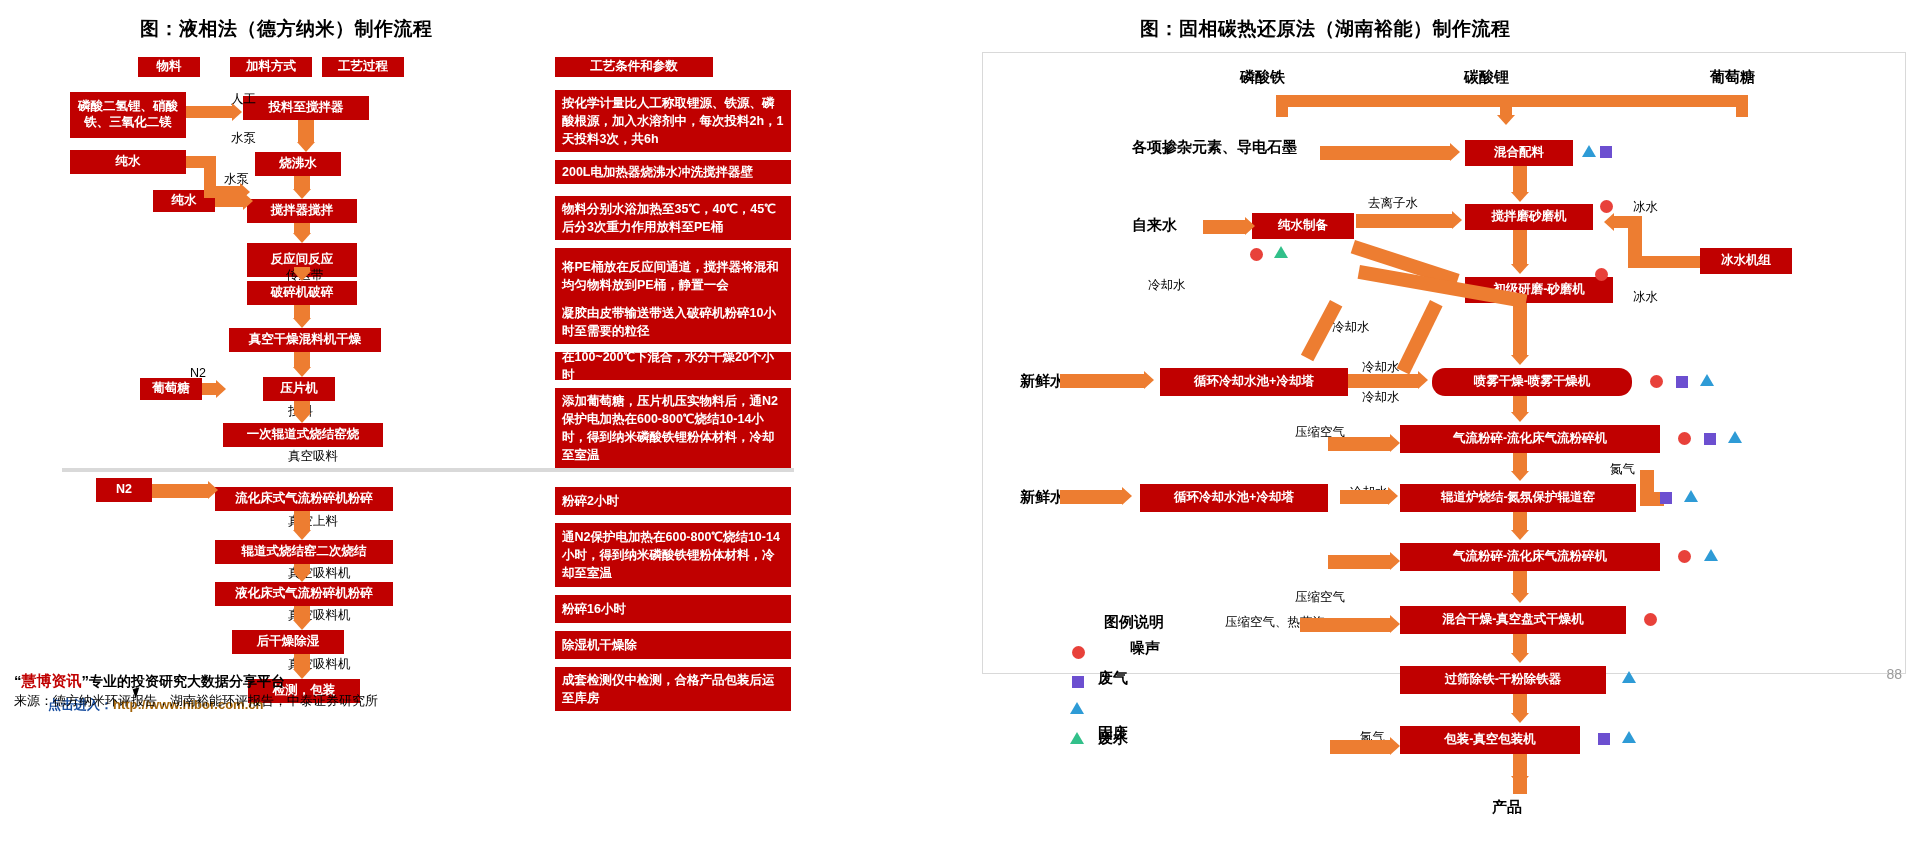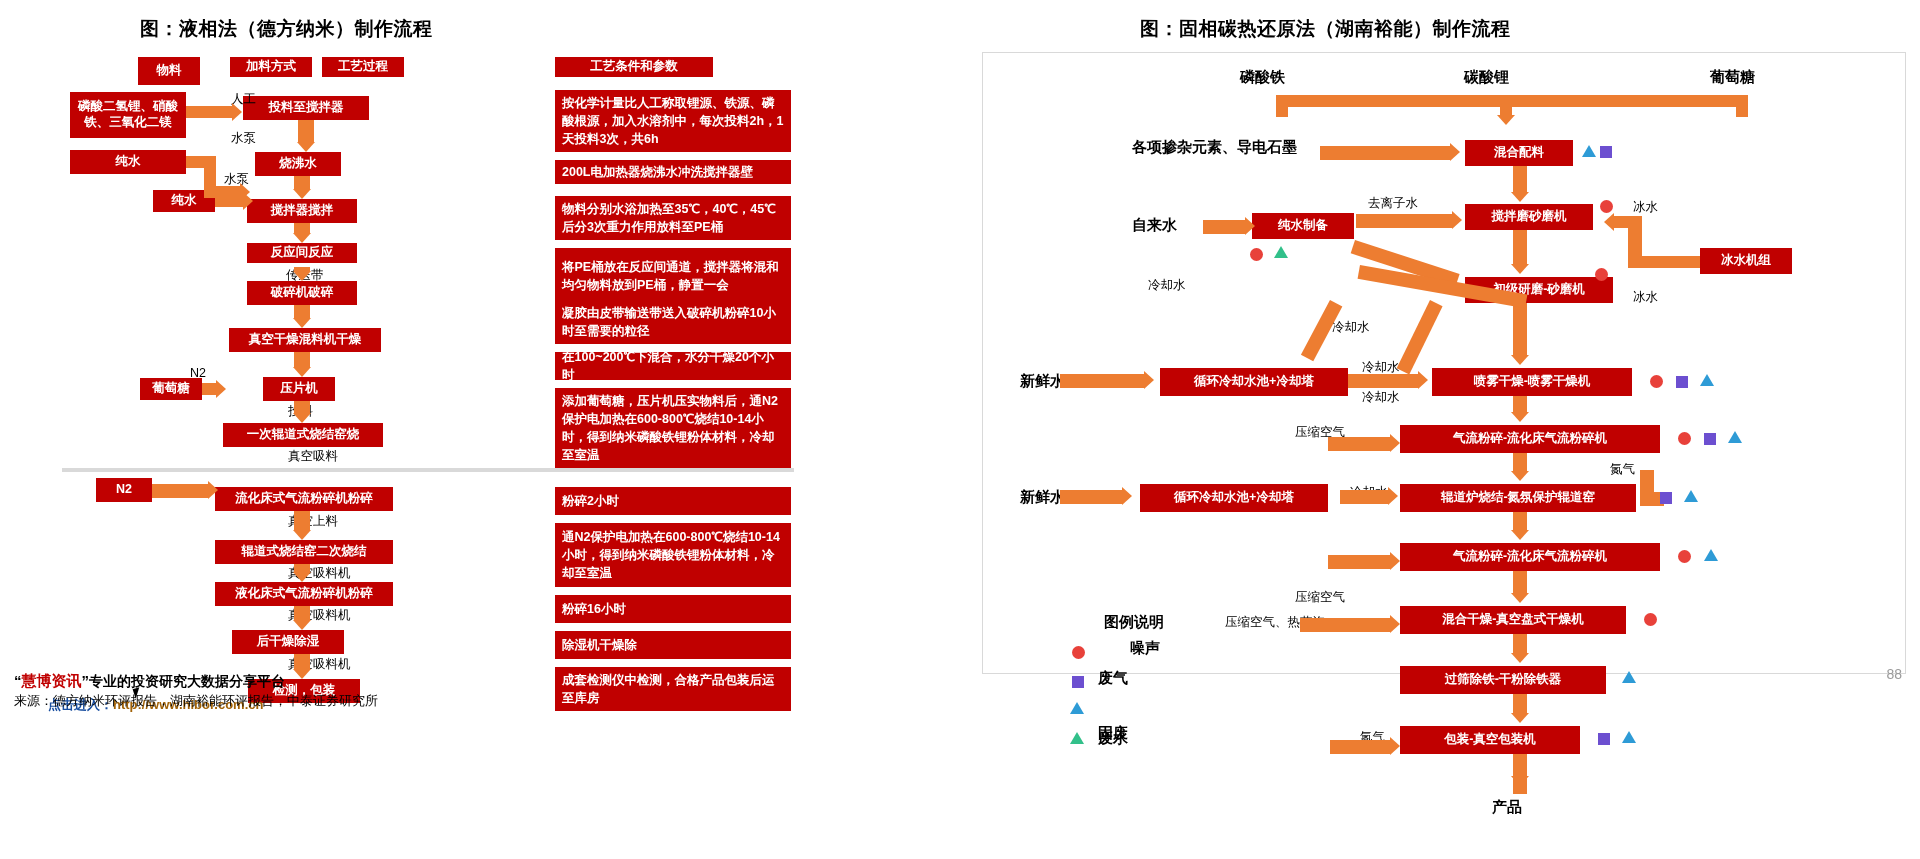--- a/index.html
+++ b/index.html
@@ -146,35 +146,35 @@
   }
 </style>
 </head>
 <body>
 
 <div id="page">
 
   <div class="fig-title" id="title-left">图：液相法（德方纳米）制作流程</div>
   <div class="fig-title" id="title-right">图：固相碳热还原法（湖南裕能）制作流程</div>
 
-  <div class="box" style="left:138px;top:57px;width:62px;height:28px;">物料</div>
+  <div class="box" style="left:138px;top:57px;width:62px;height:20px;">物料</div>
   <div class="box" style="left:230px;top:57px;width:82px;height:20px;">加料方式</div>
   <div class="box" style="left:322px;top:57px;width:82px;height:20px;">工艺过程</div>
   <div class="box" style="left:555px;top:57px;width:158px;height:20px;">工艺条件和参数</div>
 
   <div class="box" style="left:70px;top:92px;width:116px;height:46px;">磷酸二氢锂、硝酸铁、三氧化二镁</div>
   <div class="box" style="left:70px;top:150px;width:116px;height:24px;">纯水</div>
   <div class="box" style="left:153px;top:190px;width:62px;height:22px;">纯水</div>
   <div class="box" style="left:140px;top:378px;width:62px;height:22px;">葡萄糖</div>
   <div class="box" style="left:96px;top:478px;width:56px;height:24px;">N2</div>
 
   <div class="box" style="left:243px;top:96px;width:126px;height:24px;">投料至搅拌器</div>
   <div class="box" style="left:255px;top:152px;width:86px;height:24px;">烧沸水</div>
   <div class="box" style="left:247px;top:199px;width:110px;height:24px;">搅拌器搅拌</div>
-  <div class="box" style="left:247px;top:243px;width:110px;height:20px;">反应间反应</div>
+  <div class="box" style="left:247px;top:243px;width:110px;height:34px;">反应间反应</div>
   <div class="box" style="left:247px;top:281px;width:110px;height:24px;">破碎机破碎</div>
   <div class="box" style="left:229px;top:328px;width:152px;height:24px;">真空干燥混料机干燥</div>
   <div class="box" style="left:263px;top:377px;width:72px;height:24px;">压片机</div>
   <div class="box" style="left:223px;top:423px;width:160px;height:24px;">一次辊道式烧结窑烧</div>
   <div class="box" style="left:215px;top:487px;width:178px;height:24px;">流化床式气流粉碎机粉碎</div>
   <div class="box" style="left:215px;top:540px;width:178px;height:24px;">辊道式烧结窑二次烧结</div>
   <div class="box" style="left:215px;top:582px;width:178px;height:24px;">液化床式气流粉碎机粉碎</div>
   <div class="box" style="left:232px;top:630px;width:112px;height:24px;">后干燥除湿</div>
   <div class="box" style="left:248px;top:679px;width:112px;height:24px;">检测，包装</div>
 
@@ -267,21 +267,21 @@
   <div class="ar" style="left:1736px;top:95px;width:12px;height:22px;"></div>
   <div class="ar" style="left:1500px;top:95px;width:12px;height:22px;"></div>
   <div class="ar-head-d" style="left:1497px;top:115px;"></div>
 
   <div class="box" style="left:1465px;top:140px;width:108px;height:26px;">混合配料</div>
   <div class="box" style="left:1252px;top:213px;width:102px;height:26px;">纯水制备</div>
   <div class="box" style="left:1465px;top:204px;width:128px;height:26px;">搅拌磨砂磨机</div>
   <div class="box" style="left:1700px;top:248px;width:92px;height:26px;">冰水机组</div>
   <div class="box" style="left:1465px;top:277px;width:148px;height:26px;">初级研磨-砂磨机</div>
   <div class="box" style="left:1160px;top:368px;width:188px;height:28px;">循环冷却水池+冷却塔</div>
-  <div class="box" style="left:1432px;top:368px;width:200px;height:28px;">喷雾干燥-喷雾干燥机</div>
+  <div class="box" style="left:1432px;top:368px;width:200px;height:28px;border-radius:13px;">喷雾干燥-喷雾干燥机</div>
   <div class="box" style="left:1400px;top:425px;width:260px;height:28px;">气流粉碎-流化床气流粉碎机</div>
   <div class="box" style="left:1140px;top:484px;width:188px;height:28px;">循环冷却水池+冷却塔</div>
   <div class="box" style="left:1400px;top:484px;width:236px;height:28px;">辊道炉烧结-氮氛保护辊道窑</div>
   <div class="box" style="left:1400px;top:543px;width:260px;height:28px;">气流粉碎-流化床气流粉碎机</div>
   <div class="box" style="left:1400px;top:606px;width:226px;height:28px;">混合干燥-真空盘式干燥机</div>
   <div class="box" style="left:1400px;top:666px;width:206px;height:28px;">过筛除铁-干粉除铁器</div>
   <div class="box" style="left:1400px;top:726px;width:180px;height:28px;">包装-真空包装机</div>
 
   <div class="lbl big" style="left:1132px;top:138px;white-space:pre-line;">各项掺杂元素、导电石墨</div>
   <div class="lbl big" style="left:1132px;top:216px;">自来水</div>

